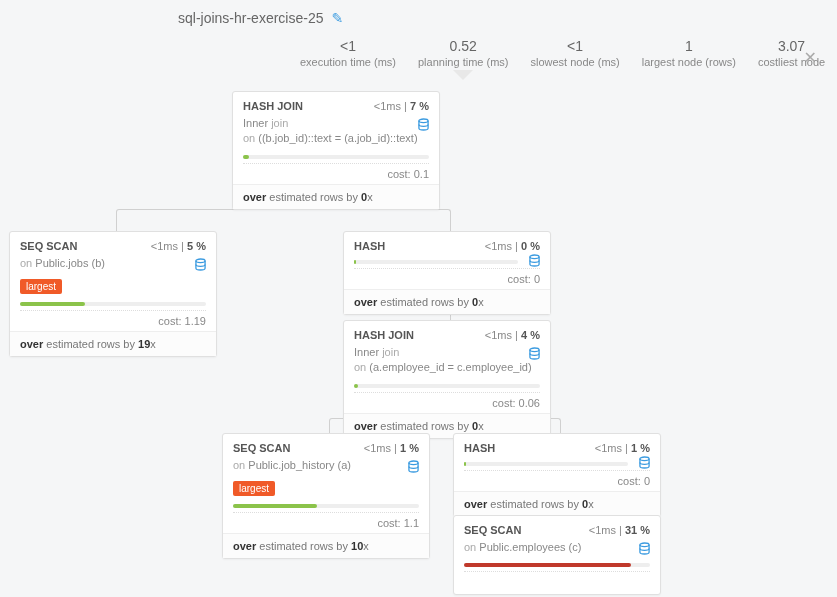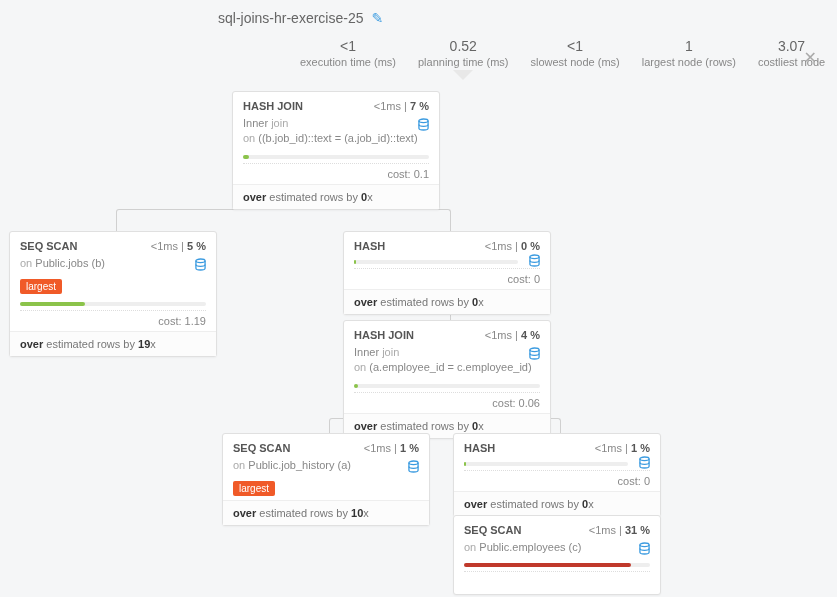--- a/index.html
+++ b/index.html
@@ -15,21 +15,20 @@
   }
   .title-row {
     position: absolute;
     top: 10px;
     left: 178px;
     display: flex;
     align-items: center;
     gap: 8px;
     font-size: 14px;
     color: #666;
-    margin-left: 40px;
   }
   .pencil { color: #3b9be0; font-size: 14px; cursor: pointer; }
   .stats-bar {
     position: absolute;
     top: 38px;
     left: 300px;
     display: flex;
     gap: 22px;
   }
   .stat { text-align: center; color: #888; font-size: 11px; }
@@ -266,20 +265,26 @@
         <svg viewBox="0 0 12 14">
           <ellipse cx="6" cy="3" rx="5" ry="2"></ellipse>
           <path d="M1 3v8c0 1.1 2.2 2 5 2s5-.9 5-2V3"></path>
           <path d="M1 7c0 1.1 2.2 2 5 2s5-.9 5-2"></path>
         </svg>
       </span>
   </div>
   <div class="badges">
       <span class="badge">largest</span>
     </div>
+  <div class="bar-row">
+    <div class="bar-track">
+        <div class="bar-fill" style="width:45%"></div>
+      </div>
+    <div class="cost"><span>cost: </span><span>1.1</span></div>
+  </div>
   <div class="estimate"><b>over</b><span> estimated rows by </span><b>10</b><span>x</span></div>
 </div>
 
 <div class="node" style="top:433px; left:453px;">
   <div class="node-hdr">
     <span>HASH</span>
     <span class="right"><span>&lt;1ms</span><span> | </span><span class="pct">1 %</span></span>
   </div>
   <div class="bar-row" style="position:relative">
     <span class="barrel" style="top:-2px">

